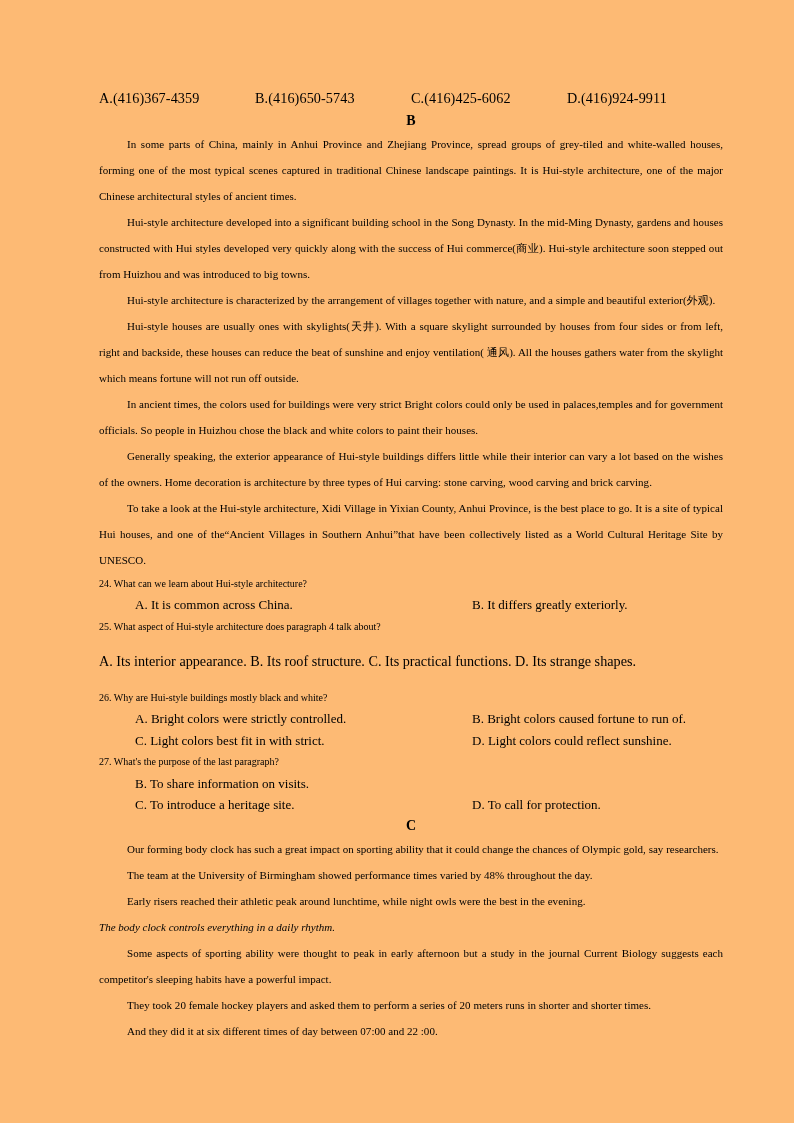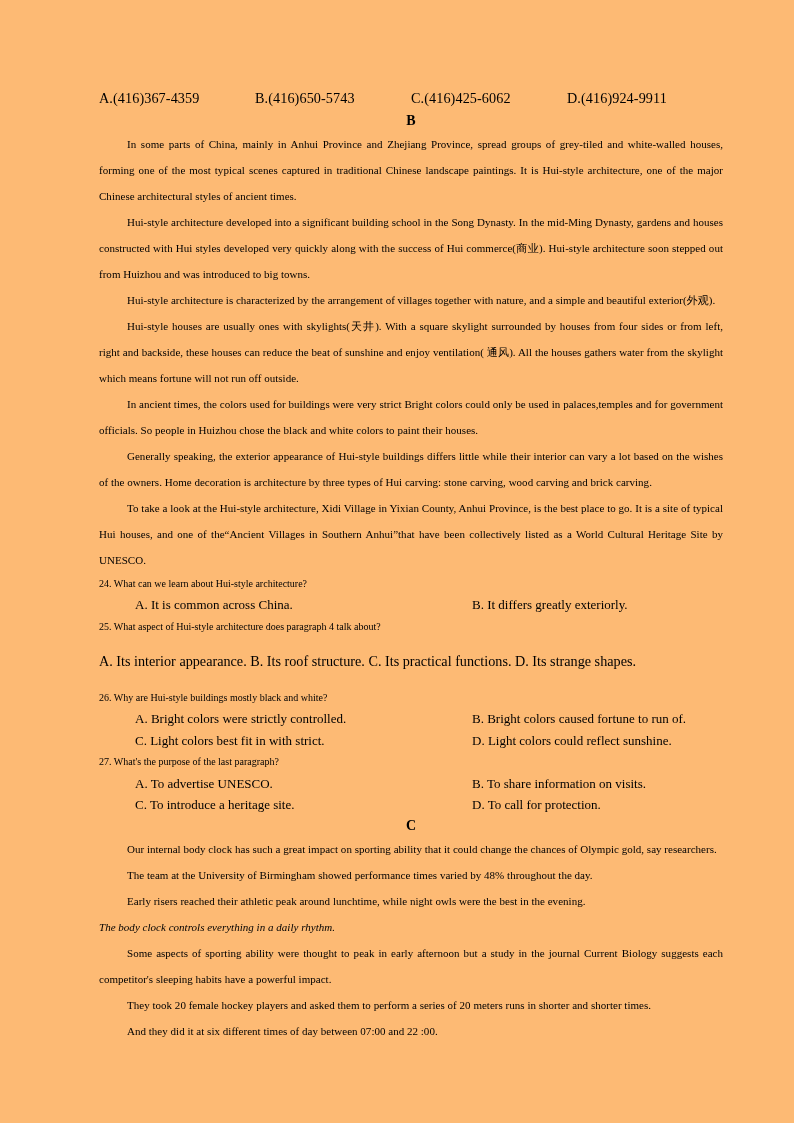--- a/index.html
+++ b/index.html
@@ -118,31 +118,30 @@
     <span class="col-a">A. Bright colors were strictly controlled.</span>
     <span class="col-b">B. Bright colors caused fortune to run of.</span>
   </div>
   <div class="opt-row">
     <span class="col-a">C. Light colors best fit in with strict.</span>
     <span class="col-b">D. Light colors could reflect sunshine.</span>
   </div>
 
   <p class="qline">27. What's the purpose of the last paragraph?</p>
   <div class="opt-row">
-    <span class="col-a">A. To advertise UNESCO.</span>
     <span class="col-b">B. To share information on visits.</span>
   </div>
   <div class="opt-row">
     <span class="col-a">C. To introduce a heritage site.</span>
     <span class="col-b">D. To call for protection.</span>
   </div>
 
   <div class="section-letter">C</div>
 
-  <p class="body">Our internal body clock has such a great impact on sporting ability that it could change the chances of Olympic gold, say researchers.</p>
+  <p class="body">Our forming body clock has such a great impact on sporting ability that it could change the chances of Olympic gold, say researchers.</p>
   <p class="body">The team at the University of Birmingham showed performance times varied by 48% throughout the day.</p>
   <p class="body">Early risers reached their athletic peak around lunchtime, while night owls were the best in the evening.</p>
   <p class="body noindent">The body clock controls everything in a daily rhythm.</p>
   <p class="body">Some aspects of sporting ability were thought to peak in early afternoon but a study in the journal Current Biology suggests each competitor's sleeping habits have a powerful impact.</p>
   <p class="body">They took 20 female hockey players and asked them to perform a series of 20 meters runs in shorter and shorter times.</p>
   <p class="body">And they did it at six different times of day between 07:00 and 22 :00.</p>
 
 </div>
 
 </body></html>

